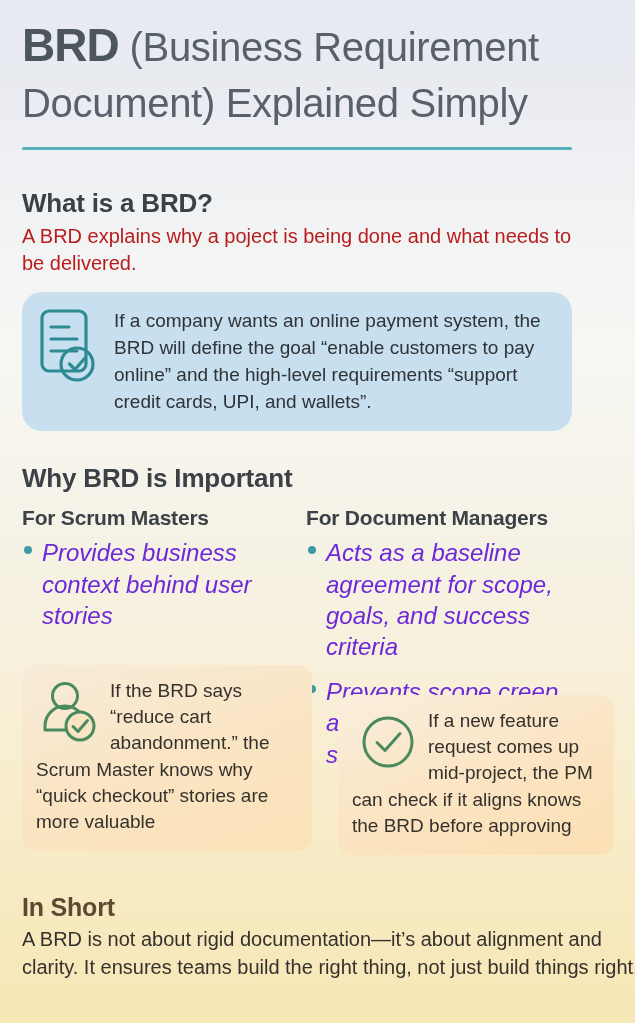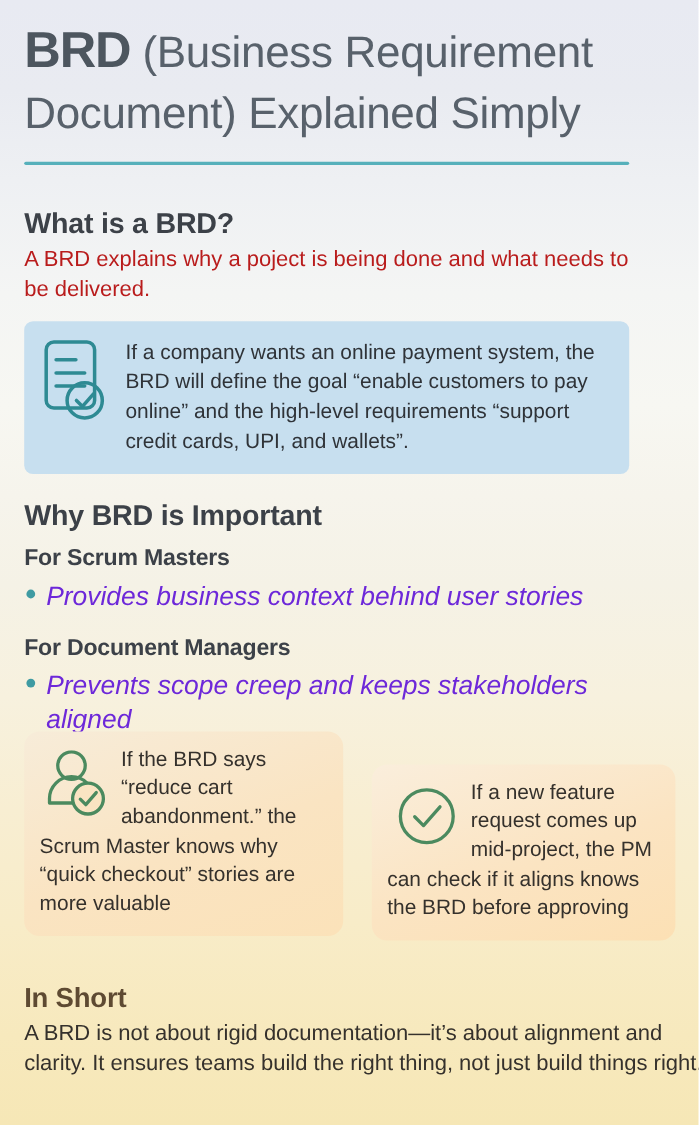--- a/index.html
+++ b/index.html
@@ -72,41 +72,40 @@
     color:#b91c1c;
   }
 
   .what-wrap { margin-top:38px; }
   .what-wrap p.body { margin-top:4px; }
 
   
   .example-blue {
     margin-top:16px;
     background:#c7dfef;
-    border-radius:8px;
+    border-radius:20px;
     padding:14px 16px 15px 14px;
     display:flex;
     gap:14px;
     align-items:flex-start;
   }
   .example-blue .txt {
     font-size:19px;
     line-height:1.42;
     color:#2f3338;
     padding-top:2px;
   }
   .icon-doc { flex:0 0 auto; width:64px; height:78px; margin-top:3px; }
 
   
-  .why-wrap { margin-top:22px; }
+  .why-wrap { margin-top:32px; }
   .cols {
     margin-top:12px;
     display:flex;
     gap:18px;
-    flex-direction:column;
   }
   .col { flex:1 1 0; min-width:0; }
   .col.right { flex:1 1 0; }
 
   ul.bullets { list-style:none; margin-top:7px; }
   ul.bullets li {
     position:relative;
     padding-left:20px;
     font-size:24px;
     line-height:1.31;
@@ -210,20 +209,21 @@
       <div class="col left">
         <h3 class="sub">For Scrum Masters</h3>
         <ul class="bullets">
           <li>Provides business context behind user stories</li>
         </ul>
       </div>
 
       <div class="col right">
         <h3 class="sub">For Document Managers</h3>
         <ul class="bullets">
+          <li>Acts as a baseline agreement for scope, goals, and success criteria</li>
           <li>Prevents scope creep and keeps stakeholders aligned</li>
         </ul>
       </div>
 
     </div>
   </div>
 
   <div class="card card-left">
     <span class="icon-person">
       <svg viewBox="0 0 58 60" width="58" height="60" fill="none" stroke="#4b8a5f" stroke-width="3" stroke-linecap="round" stroke-linejoin="round">

